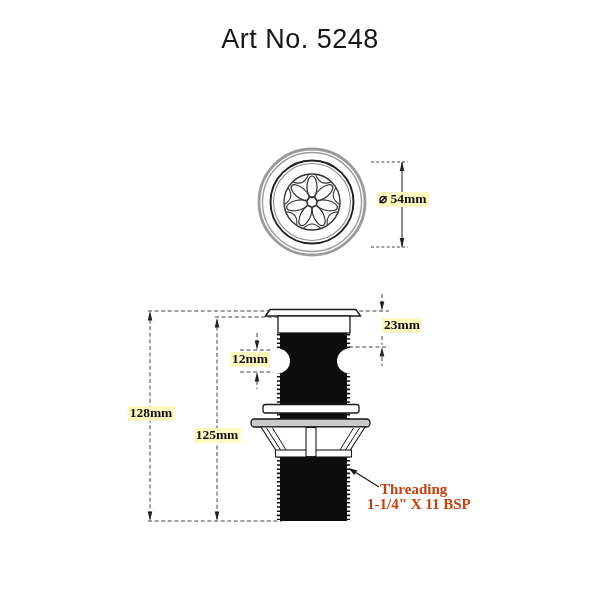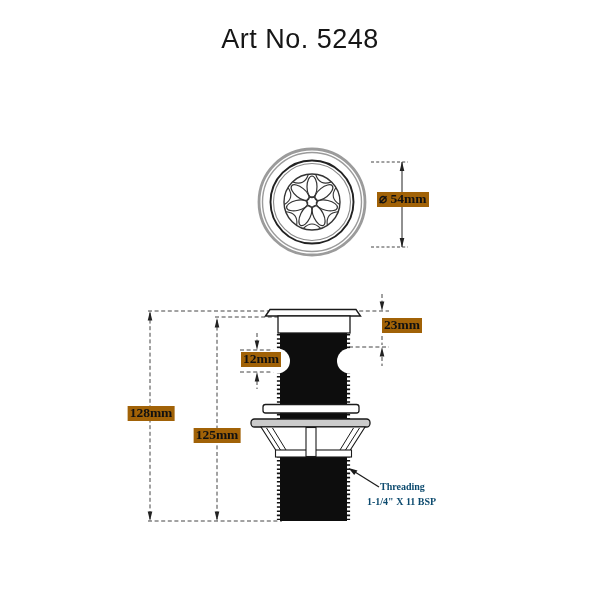--- a/index.html
+++ b/index.html
@@ -3,25 +3,25 @@
 <meta charset="utf-8">
 <style>
   html,body{margin:0;padding:0;background:#fff;}
   #stage{position:relative;width:600px;height:600px;background:#ffffff;overflow:hidden;
          font-family:"Liberation Serif",serif;}
   #drawing{position:absolute;left:0;top:0;}
   .title{position:absolute;left:0;top:24px;width:600px;text-align:center;
          font-family:"Liberation Sans",sans-serif;font-size:27px;color:#161616;
          letter-spacing:0.5px;}
   .dim{position:absolute;font-family:"Liberation Serif","DejaVu Serif",serif;
-       font-weight:bold;font-size:13.5px;color:#111;background:#a16207;
+       font-weight:bold;font-size:13.5px;color:#111;background:#fef9c3;
        line-height:1.1;padding:0 2px;white-space:nowrap;}
   .dim.centered{transform:translateX(-50%);}
   .note{position:absolute;font-family:"Liberation Serif","DejaVu Serif",serif;
-        font-weight:bold;font-size:10px;color:#0c4a6e;line-height:1.1;white-space:nowrap;}
+        font-weight:bold;font-size:15px;color:#c2410c;line-height:1.1;white-space:nowrap;}
 </style>
 </head>
 <body>
 
 <div id="stage">
 
   <svg id="drawing" width="600" height="600" viewBox="0 0 600 600">
 
     <defs>
       <g id="petalUnit">
@@ -114,21 +114,21 @@
       <polygon points="348.5,468 357.5,470.4 354.2,474.9" fill="#1a1a1a"></polygon>
     </g>
   </svg>
 
   <div class="title">Art No. 5248</div>
 
   <div class="dim" style="left:377px;top:192px;">⌀ 54mm</div>
 
   <div class="dim centered" style="left:402px;top:318px;">23mm</div>
 
-  <div class="dim centered" style="left:261px;top:352px;">12mm</div>
+  <div class="dim centered" style="left:250px;top:352px;">12mm</div>
 
   <div class="dim centered" style="left:151px;top:406px;text-align:right;">128mm</div>
 
   <div class="dim centered" style="left:217px;top:428px;">125mm</div>
 
   <div class="note" style="left:380px;top:481px;">Threading</div>
 
   <div class="note" style="left:367px;top:496px;">1-1/4" X 11 BSP</div>
 </div>
 

